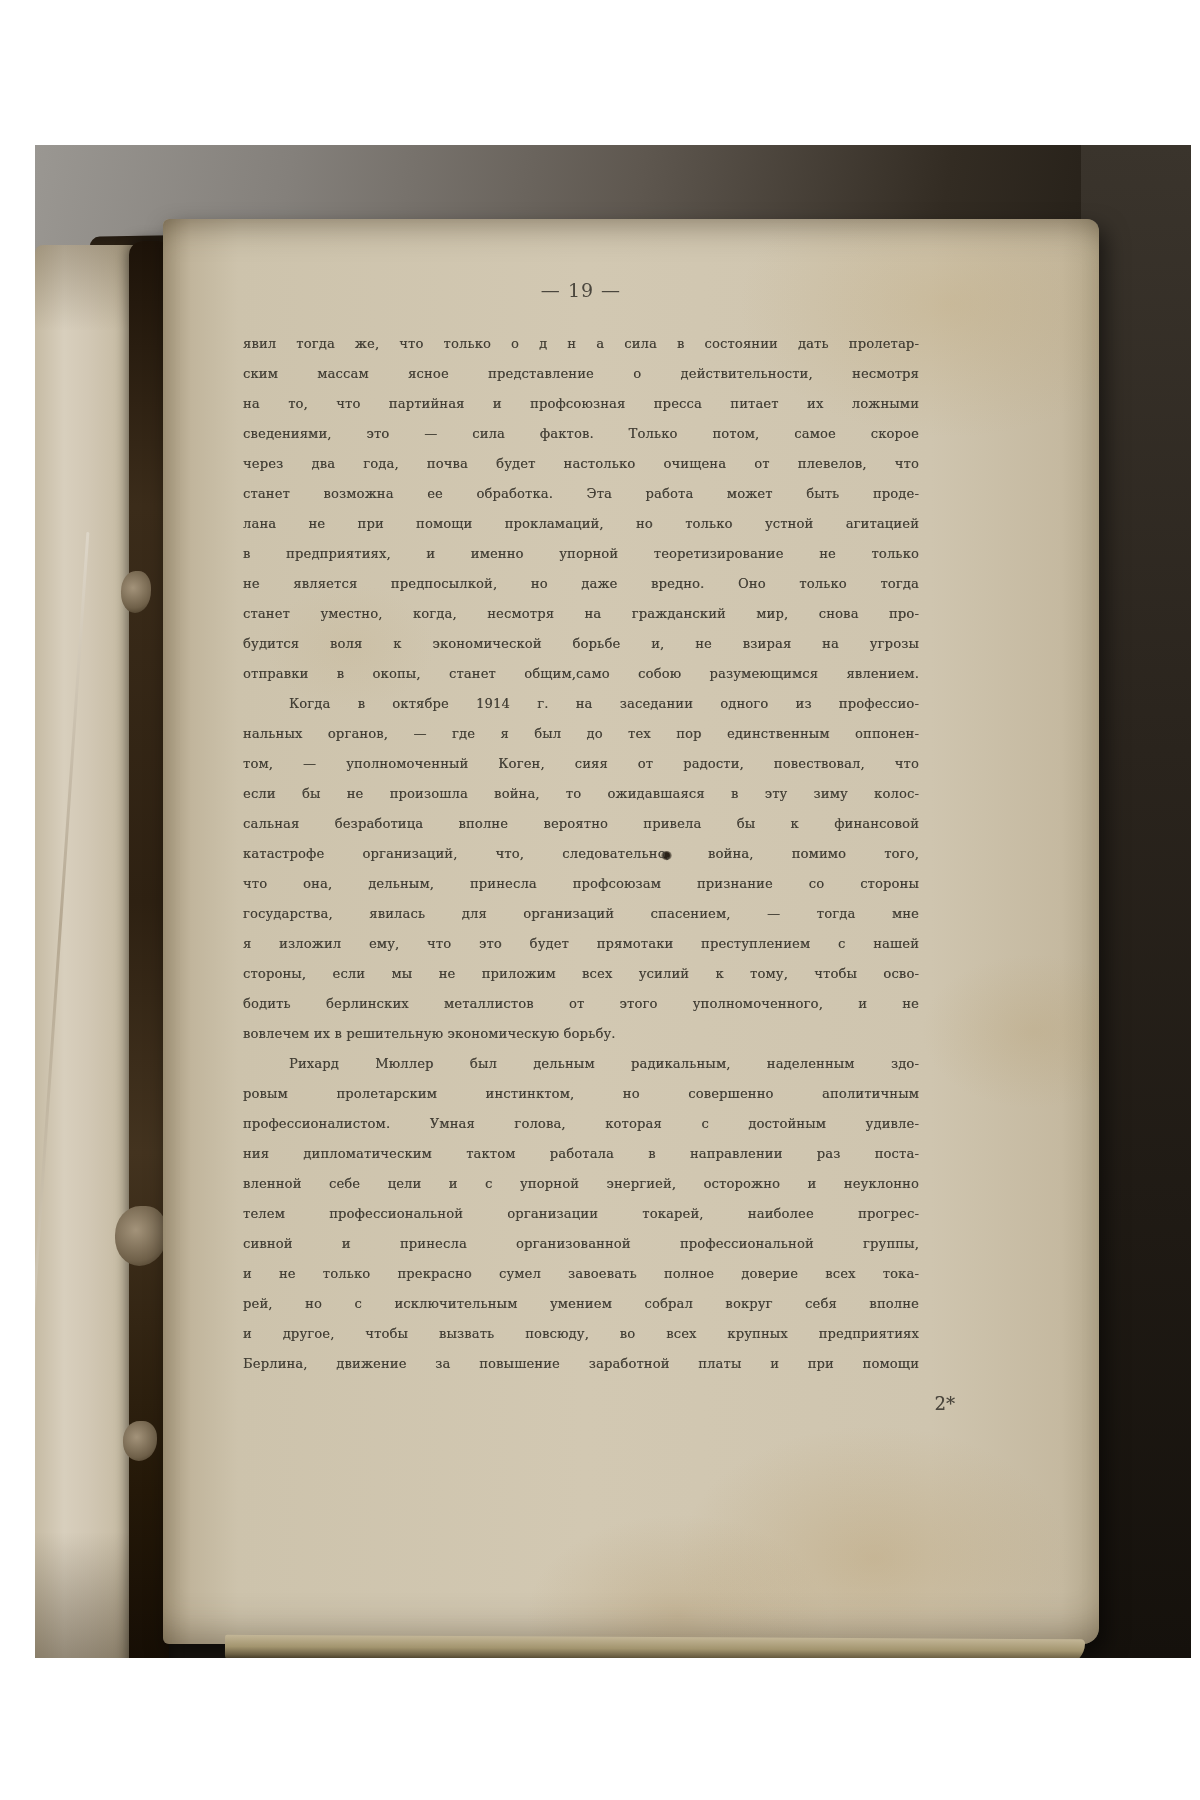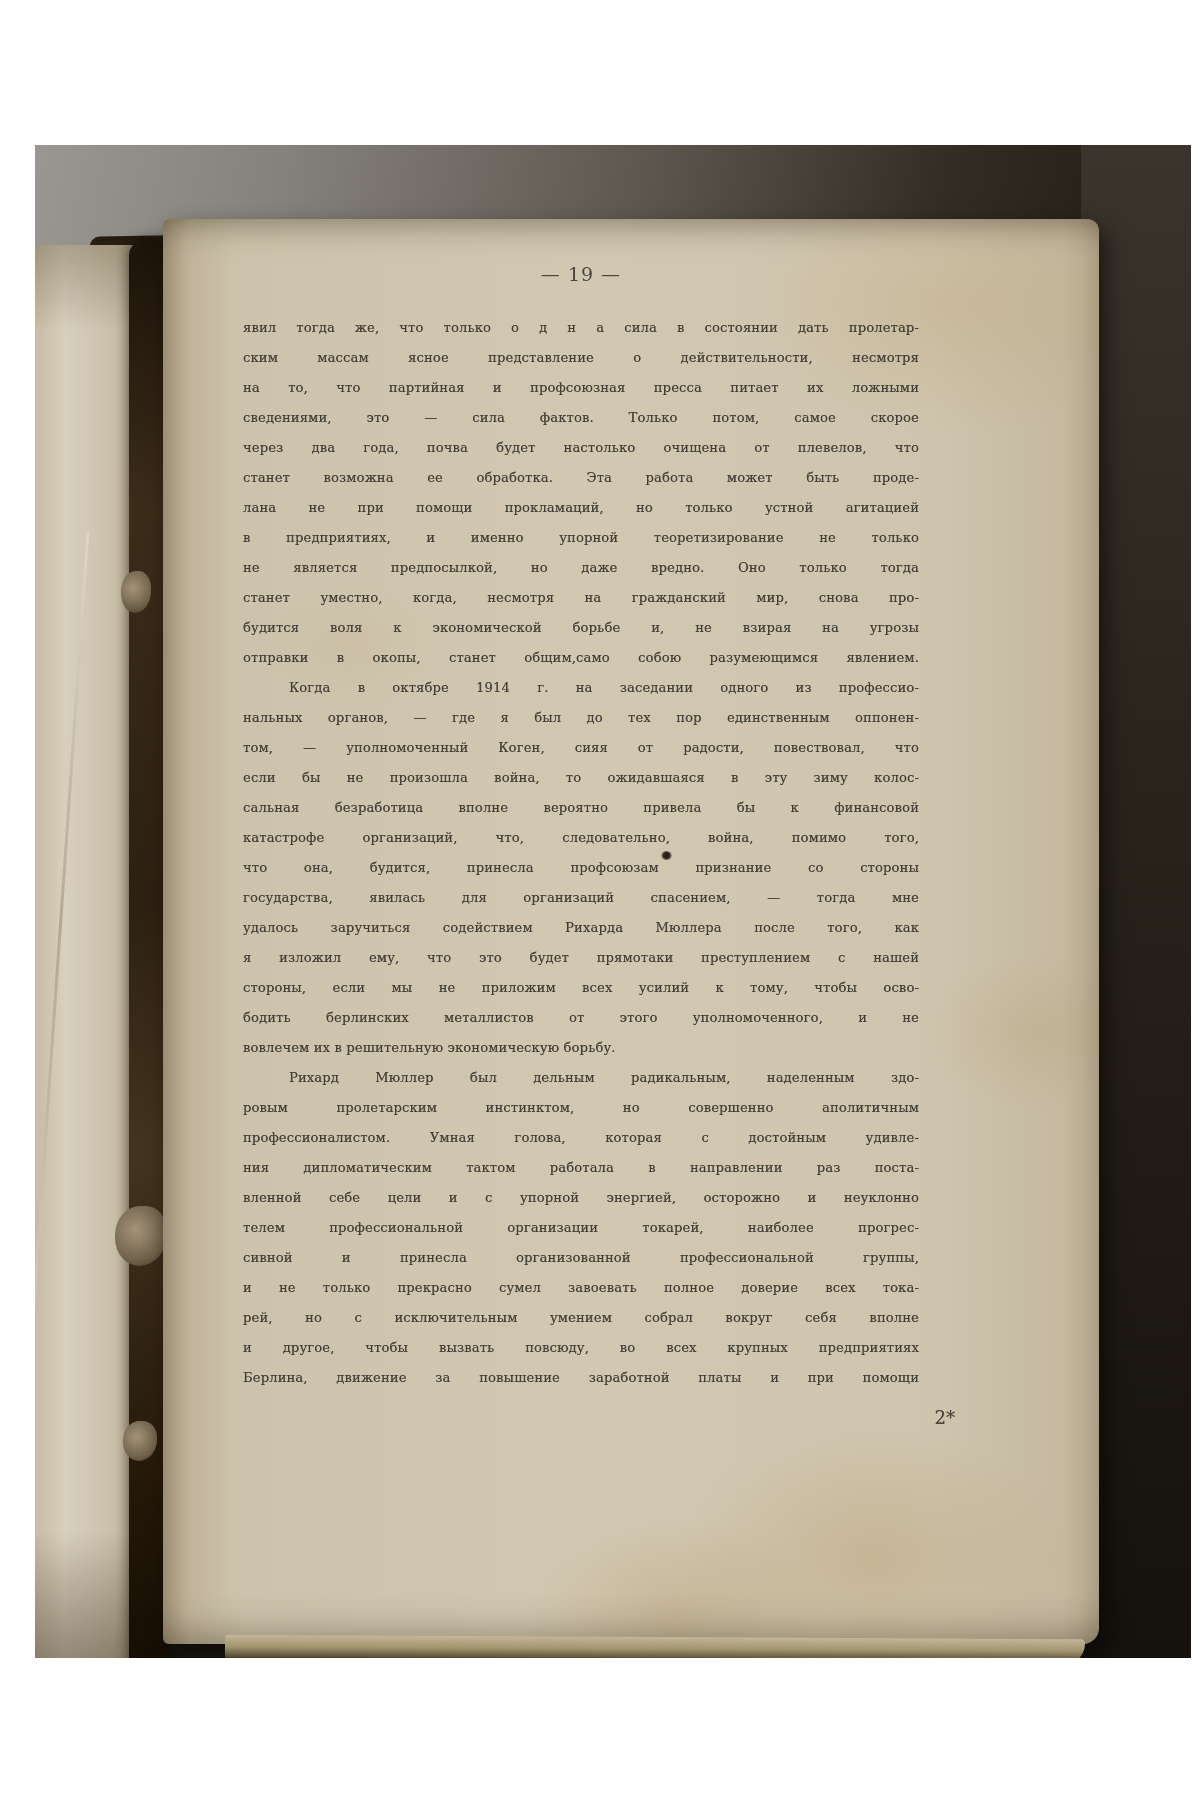--- a/index.html
+++ b/index.html
@@ -78,21 +78,21 @@
   .ink-blot{
     position:absolute;left:498px;top:632px;width:11px;height:9px;
     background:radial-gradient(circle,#2a2218 40%,rgba(42,34,24,0.25) 75%,rgba(0,0,0,0));
     border-radius:50%;
   }
   .page-inner{
     position:absolute;left:80px;top:0;width:676px;
     color:var(--ink,#423e35);
   }
   .page-number{
-    margin-top:40px;height:30px;line-height:30px;
+    margin-top:56px;height:30px;line-height:30px;
     text-align:center;font-size:19px;letter-spacing:1px;
     color:#4a463d;
   }
   .text-block{margin-top:24px;}
   .para{margin:0;}
   .line{
     height:30px;line-height:30px;font-size:13px;letter-spacing:0.2px;
     text-align:justify;text-align-last:justify;
     color:var(--ink,#423e35);
     text-shadow:0.3px 0 0 rgba(66,62,53,0.55);
@@ -142,23 +142,22 @@
             <div class="line">будится воля к экономической борьбе и, не взирая на угрозы</div>
             <div class="line">отправки в окопы, станет общим,само собою разумеющимся явлением.</div>
           </div>
           <div class="para">
             <div class="line indent">Когда в октябре 1914 г. на заседании одного из профессио-</div>
             <div class="line">нальных органов, — где я был до тех пор единственным оппонен-</div>
             <div class="line">том, — уполномоченный Коген, сияя от радости, повествовал, что</div>
             <div class="line">если бы не произошла война, то ожидавшаяся в эту зиму колос-</div>
             <div class="line">сальная безработица вполне вероятно привела бы к финансовой</div>
             <div class="line">катастрофе организаций, что, следовательно, война, помимо того,</div>
-            <div class="line">что она, будится, принесла профсоюзам признание со стороны</div>
+            <div class="line">что она, дельным, принесла профсоюзам признание со стороны</div>
             <div class="line">государства, явилась для организаций спасением, — тогда мне</div>
-            <div class="line">удалось заручиться содействием Рихарда Мюллера после того, как</div>
             <div class="line">я изложил ему, что это будет прямотаки преступлением с нашей</div>
             <div class="line">стороны, если мы не приложим всех усилий к тому, чтобы осво-</div>
             <div class="line">бодить берлинских металлистов от этого уполномоченного, и не</div>
             <div class="line para-end">вовлечем их в решительную экономическую борьбу.</div>
           </div>
           <div class="para">
             <div class="line indent">Рихард Мюллер был дельным радикальным, наделенным здо-</div>
             <div class="line">ровым пролетарским инстинктом, но совершенно аполитичным</div>
             <div class="line">профессионалистом. Умная голова, которая с достойным удивле-</div>
             <div class="line">ния дипломатическим тактом работала в направлении раз поста-</div>

